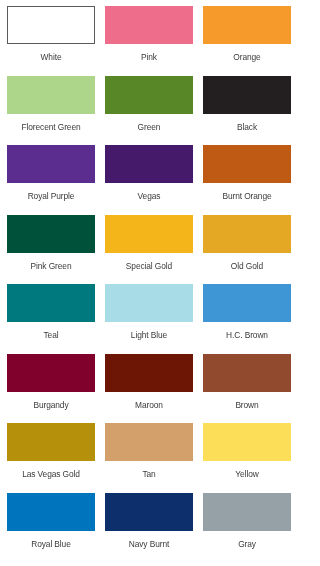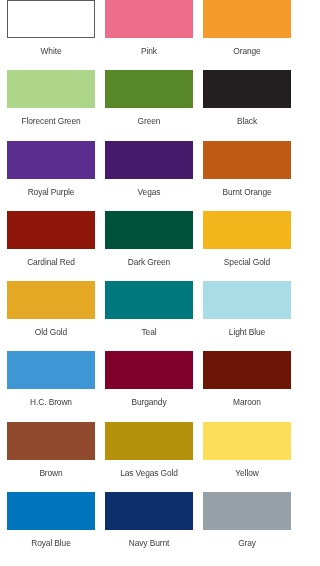--- a/index.html
+++ b/index.html
@@ -14,21 +14,21 @@
     font-family: "Liberation Sans", sans-serif;
     overflow: hidden;
   }
   #swatch-grid {
     display: grid;
     grid-template-columns: repeat(3, 1fr);
     grid-template-rows: repeat(8, 1fr);
     width: 298px;
     height: 566px;
     box-sizing: border-box;
-    padding: 0 5px 4px 5px;
+    padding: 6px 5px 4px 5px;
     column-gap: 6px;
     row-gap: 0px;
   }
   .swatch-cell {
     display: flex;
     flex-direction: column;
     align-items: center;
     justify-content: flex-start;
     box-sizing: border-box;
   }
@@ -85,26 +85,22 @@
     </div>
     <div class="swatch-cell">
       <div class="swatch-chip" style="background-color: rgb(70, 26, 107);"></div>
       <div class="swatch-label">Vegas</div>
     </div>
     <div class="swatch-cell">
       <div class="swatch-chip" style="background-color: rgb(191, 90, 21);"></div>
       <div class="swatch-label">Burnt Orange</div>
     </div>
     <div class="swatch-cell">
-      <div class="swatch-chip" style="background-color: rgb(142, 23, 9);"></div>
-      <div class="swatch-label">Cardinal Red</div>
-    </div>
-    <div class="swatch-cell">
       <div class="swatch-chip" style="background-color: rgb(0, 81, 58);"></div>
-      <div class="swatch-label">Dark Green</div>
+      <div class="swatch-label">Pink Green</div>
     </div>
     <div class="swatch-cell">
       <div class="swatch-chip" style="background-color: rgb(243, 181, 26);"></div>
       <div class="swatch-label">Special Gold</div>
     </div>
     <div class="swatch-cell">
       <div class="swatch-chip" style="background-color: rgb(229, 168, 36);"></div>
       <div class="swatch-label">Old Gold</div>
     </div>
     <div class="swatch-cell">
@@ -129,20 +125,24 @@
     </div>
     <div class="swatch-cell">
       <div class="swatch-chip" style="background-color: rgb(146, 74, 46);"></div>
       <div class="swatch-label">Brown</div>
     </div>
     <div class="swatch-cell">
       <div class="swatch-chip" style="background-color: rgb(181, 144, 11);"></div>
       <div class="swatch-label">Las Vegas Gold</div>
     </div>
     <div class="swatch-cell">
+      <div class="swatch-chip" style="background-color: rgb(211, 160, 108);"></div>
+      <div class="swatch-label">Tan</div>
+    </div>
+    <div class="swatch-cell">
       <div class="swatch-chip" style="background-color: rgb(252, 222, 89);"></div>
       <div class="swatch-label">Yellow</div>
     </div>
     <div class="swatch-cell">
       <div class="swatch-chip" style="background-color: rgb(0, 117, 190);"></div>
       <div class="swatch-label">Royal Blue</div>
     </div>
     <div class="swatch-cell">
       <div class="swatch-chip" style="background-color: rgb(13, 47, 108);"></div>
       <div class="swatch-label">Navy Burnt</div>

